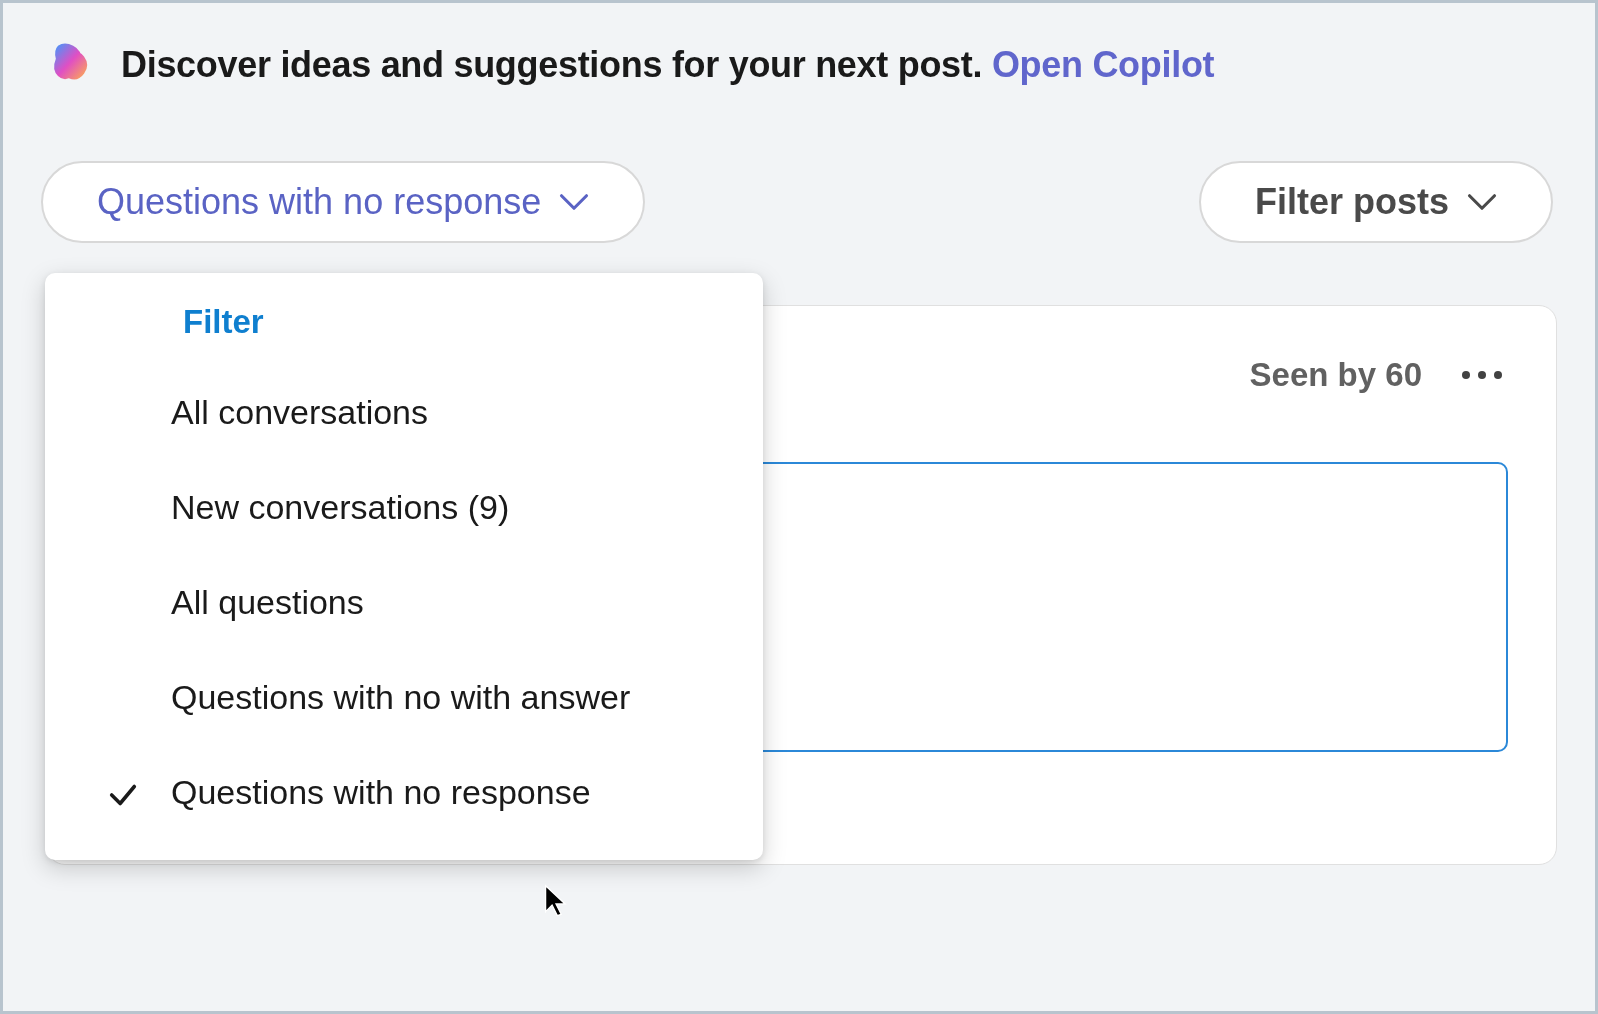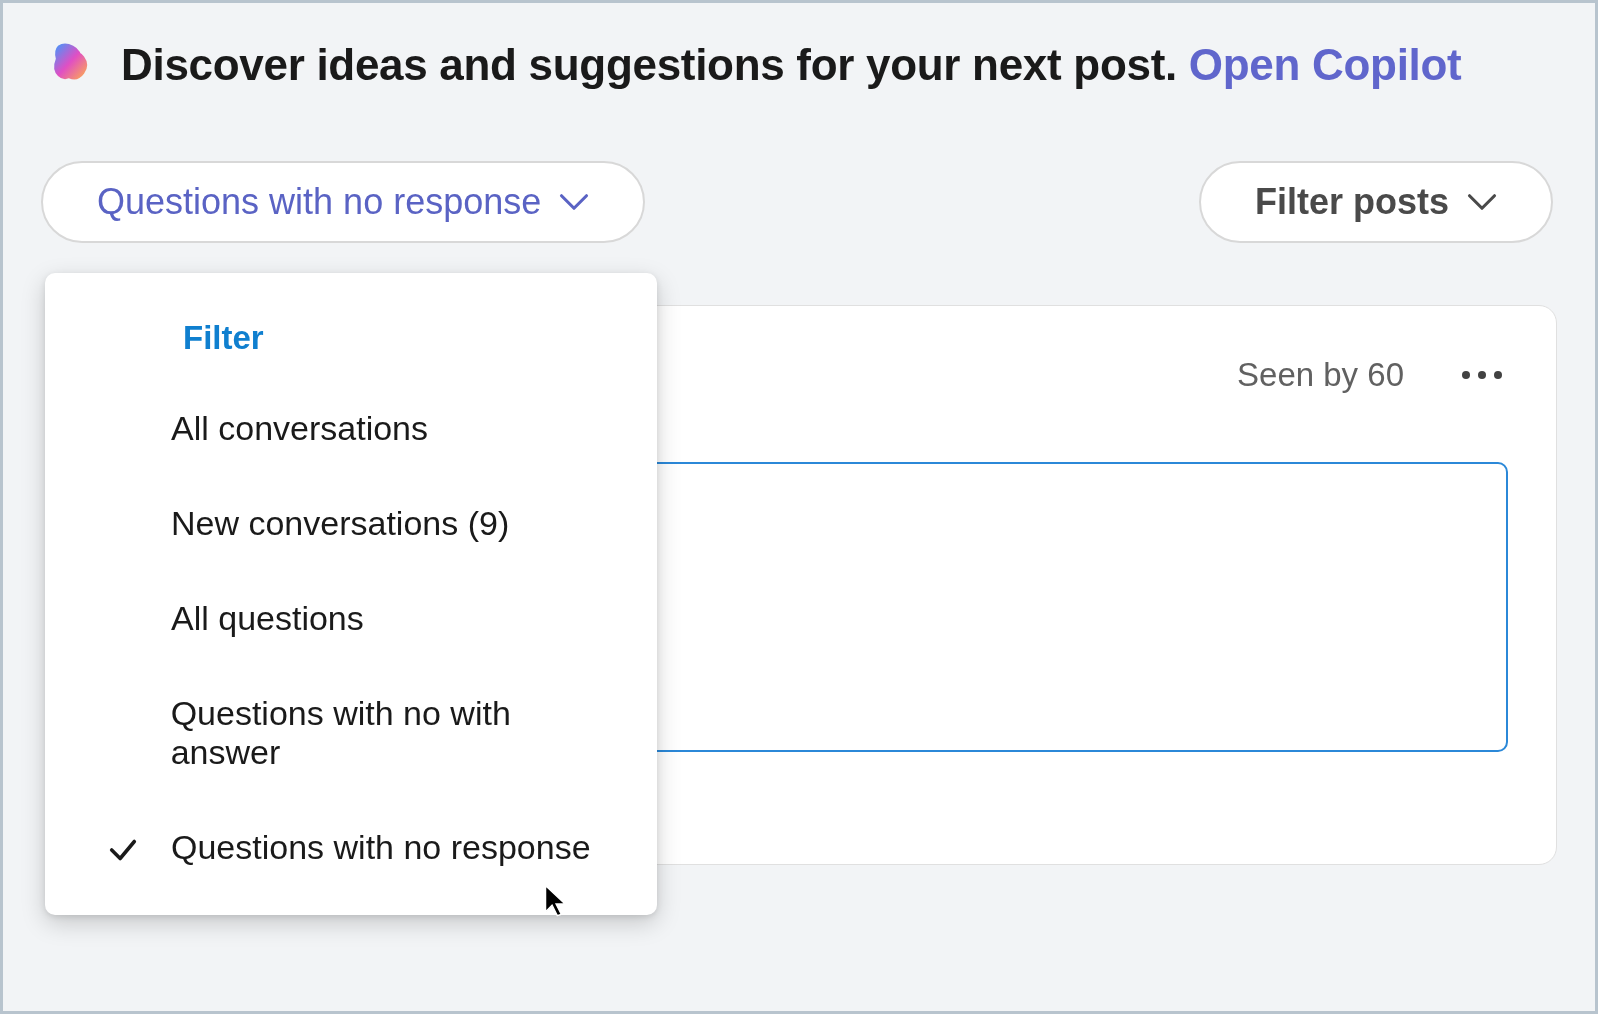--- a/index.html
+++ b/index.html
@@ -21,21 +21,21 @@
       align-items: center;
       gap: 24px;
       padding: 34px 42px 20px 42px;
     }
     .copilot-logo {
       width: 52px;
       height: 52px;
       flex-shrink: 0;
     }
     .banner-text {
-      font-size: 44px;
+      font-size: 36px;
       font-weight: 600;
       color: #1a1a1a;
       letter-spacing: -0.3px;
     }
     .banner-link {
       color: #6066cc;
       font-weight: 600;
     }
     .controls-row {
       display: flex;
@@ -64,25 +64,25 @@
       color: #4a4a4a;
       font-weight: 600;
     }
     .chevron {
       stroke-width: 2;
     }
     .dropdown-menu {
       position: absolute;
       top: 270px;
       left: 42px;
-      width: 612px;
+      width: 718px;
       background: #ffffff;
       border-radius: 10px;
       box-shadow: 0 8px 24px rgba(0,0,0,0.18), 0 2px 6px rgba(0,0,0,0.1);
-      padding: 38px 0 20px 0;
+      padding: 22px 0 20px 0;
       z-index: 100;
     }
     .dropdown-header {
       color: #0f7fcf;
       font-size: 33px;
       font-weight: 600;
       padding: 8px 0 24px 138px;
     }
     .dropdown-item {
       display: flex;
@@ -106,21 +106,22 @@
       height: 560px;
       background: #ffffff;
       border: 1px solid #e0e0e0;
       border-radius: 18px;
       padding: 50px 48px;
     }
     .post-header {
       display: flex;
       justify-content: flex-end;
       align-items: center;
-      gap: 52px;
+      gap: 34px;
+      font-weight: bold;
     }
     .seen-text {
       font-size: 33px;
       color: #616161;
     }
     .more-icon {
       display: flex;
       gap: 8px;
       align-items: center;
       cursor: pointer;

